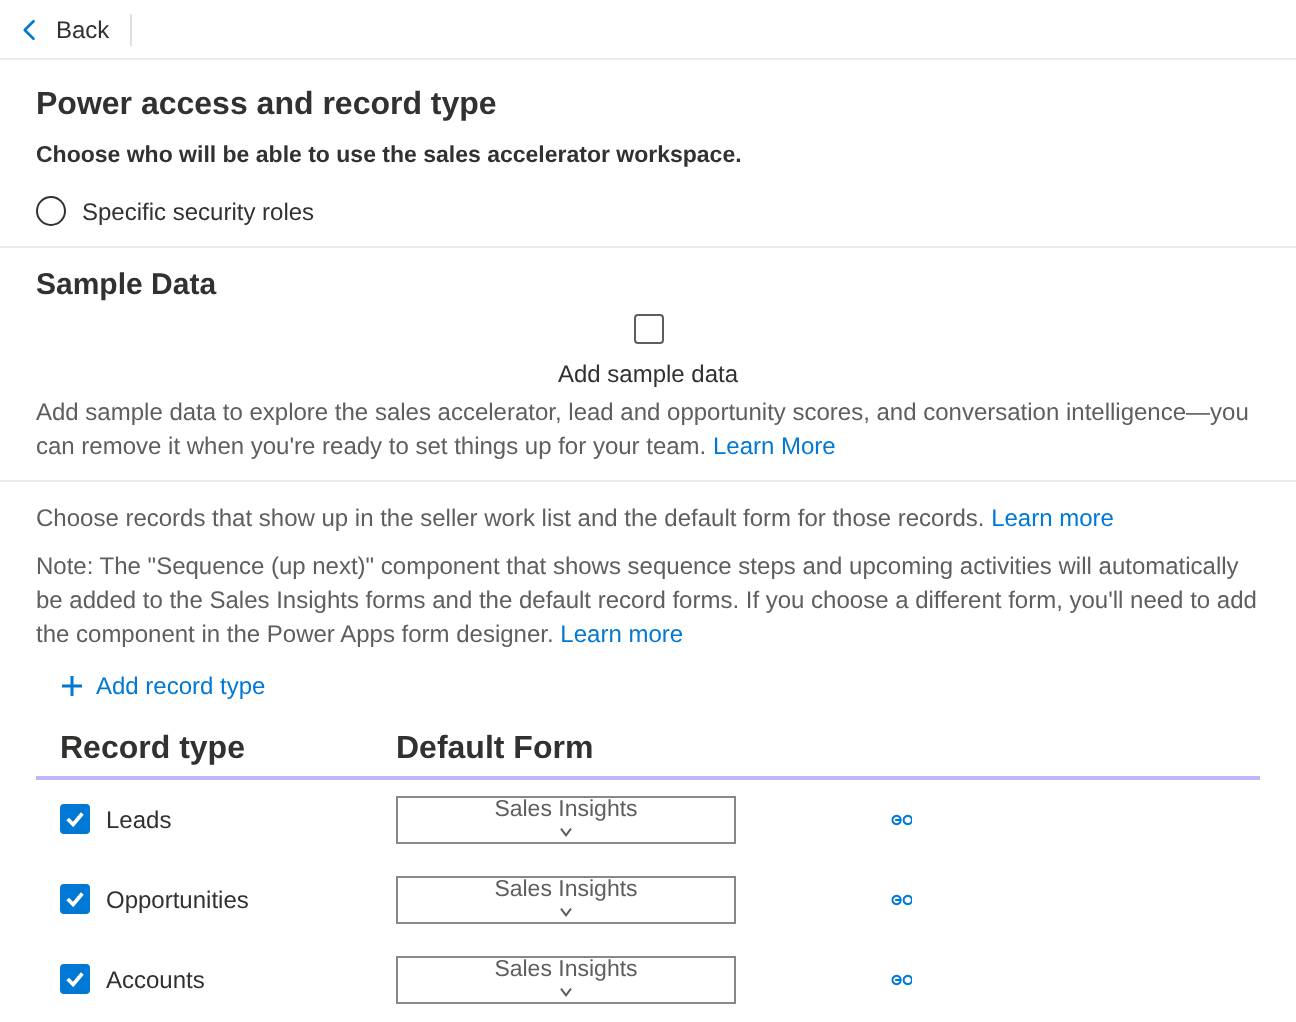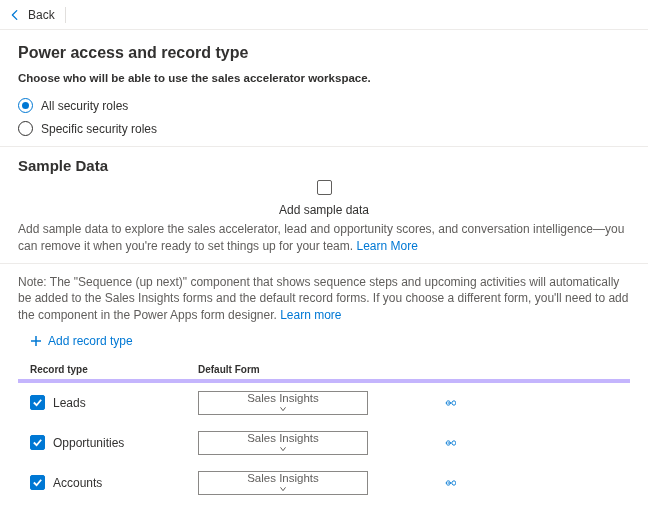--- a/index.html
+++ b/index.html
@@ -111,23 +111,23 @@
     color: #0078d4;
     cursor: pointer;
     margin: 10px 0 12px 12px;
     font-size: 12px;
   }
   .plus svg { display: block; }
   .tbl { width: 100%; }
   .tbl-head {
     display: flex;
     font-weight: 600;
-    font-size: 10px;
+    font-size: 16px;
     padding: 4px 0;
-    border-bottom: 4px solid #c4b5fd;
+    border-bottom: 2px solid #c4b5fd;
   }
   .col-type { width: 180px; padding-left: 12px; }
   .col-form { width: 220px; }
   .col-act { flex: 1; }
   .tbl-row {
     display: flex;
     align-items: center;
     padding: 8px 0;
   }
   .type-cell {
@@ -170,24 +170,20 @@
   </div>
   <div class="vdiv"></div>
 </div>
 
 <div class="page">
   <h1>Power access and record type</h1>
   <p class="subhead">Choose who will be able to use the sales accelerator workspace.</p>
 
   <div class="radio-group">
     <div class="radio-row">
-      <span class="radio selected"></span>
-      <span>All security roles</span>
-    </div>
-    <div class="radio-row">
       <span class="radio"></span>
       <span>Specific security roles</span>
     </div>
   </div>
 
   <div class="hr"></div>
 
   <div class="section-title">Sample Data</div>
   <div class="check-row">
     <span class="checkbox">
@@ -196,20 +192,25 @@
     <span>Add sample data</span>
   </div>
   <p class="helper">
     <span>Add sample data to explore the sales accelerator, lead and opportunity scores, and conversation intelligence—you can remove it when you're ready to set things up for your team.</span>
     <span> </span>
     <span class="link">Learn More</span>
   </p>
 
   <div class="hr"></div>
 
+  <p class="helper">
+    <span>Choose records that show up in the seller work list and the default form for those records.</span>
+    <span> </span>
+    <span class="link">Learn more</span>
+  </p>
   <p class="helper">
     <span>Note: The "Sequence (up next)" component that shows sequence steps and upcoming activities will automatically be added to the Sales Insights forms and the default record forms. If you choose a different form, you'll need to add the component in the Power Apps form designer.</span>
     <span> </span>
     <span class="link">Learn more</span>
   </p>
 
   <div class="add-row">
     <span class="plus">
       <svg width="12" height="12" viewBox="0 0 12 12">
           <path d="M6 1 V11 M1 6 H11" stroke="#0078d4" stroke-width="1.5"></path>

